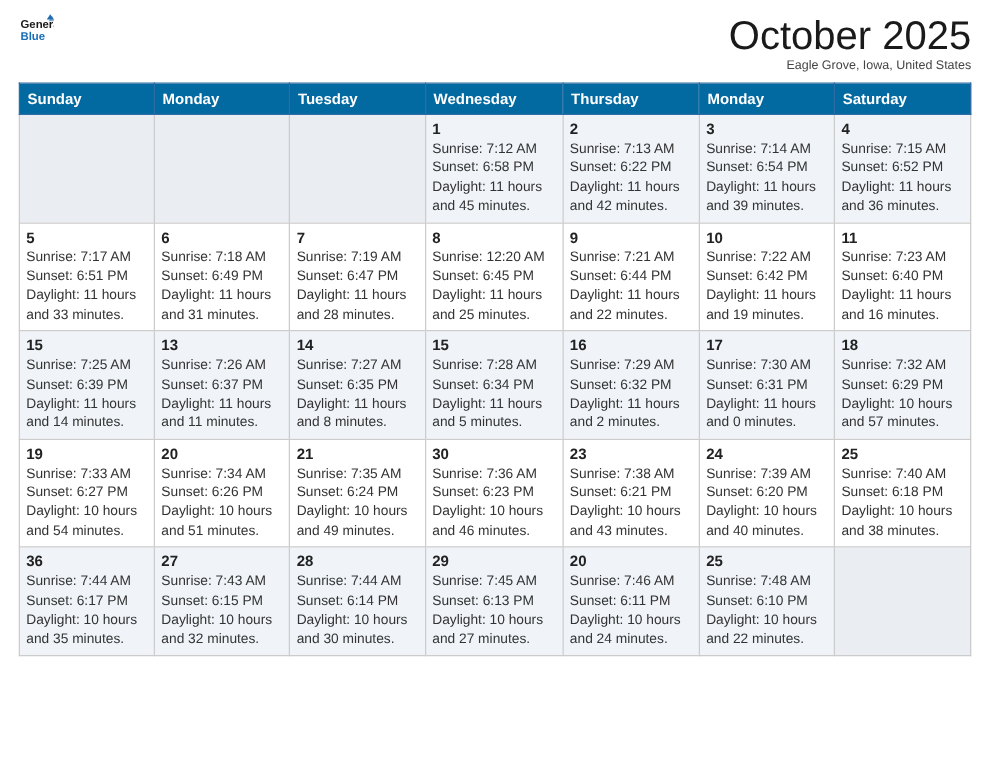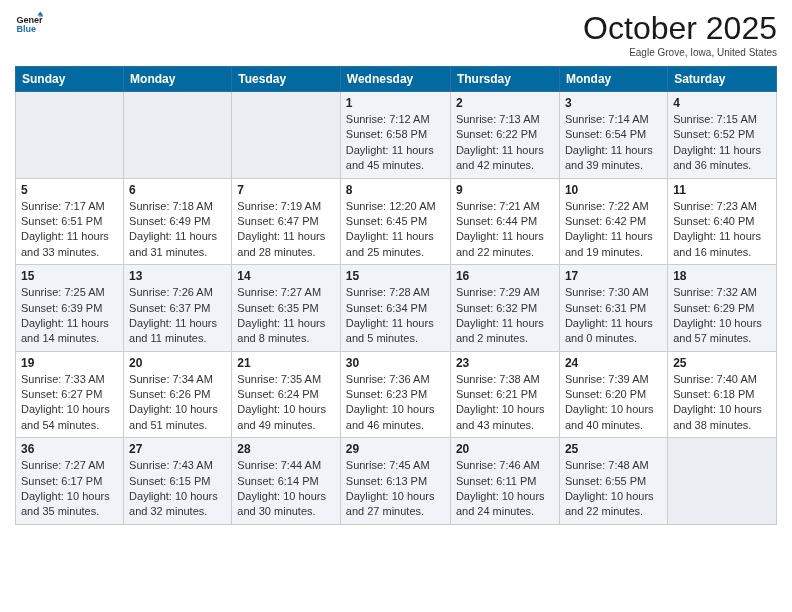--- a/index.html
+++ b/index.html
@@ -302,21 +302,21 @@
             <span class="day-number">25</span>
             <div class="day-info">Sunrise: 7:40 AM
 Sunset: 6:18 PM
 Daylight: 10 hours
 and 38 minutes.</div>
           </td>
         </tr>
         <tr class="row-shaded">
           <td>
             <span class="day-number">36</span>
-            <div class="day-info">Sunrise: 7:27 AM
+            <div class="day-info">Sunrise: 7:44 AM
 Sunset: 6:17 PM
 Daylight: 10 hours
 and 35 minutes.</div>
           </td>
           <td>
             <span class="day-number">27</span>
             <div class="day-info">Sunrise: 7:43 AM
 Sunset: 6:15 PM
 Daylight: 10 hours
 and 32 minutes.</div>
@@ -338,21 +338,21 @@
           <td>
             <span class="day-number">20</span>
             <div class="day-info">Sunrise: 7:46 AM
 Sunset: 6:11 PM
 Daylight: 10 hours
 and 24 minutes.</div>
           </td>
           <td>
             <span class="day-number">25</span>
             <div class="day-info">Sunrise: 7:48 AM
-Sunset: 6:55 PM
+Sunset: 6:10 PM
 Daylight: 10 hours
 and 22 minutes.</div>
           </td>
           <td class="empty"></td>
         </tr>
       </tbody>
   </table>
 </div>
 
 </body></html>

